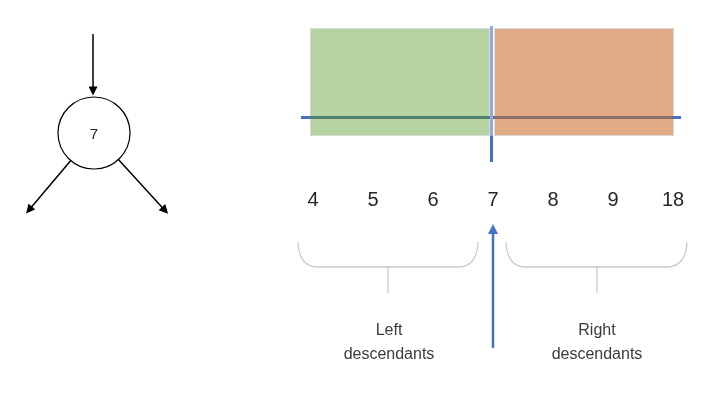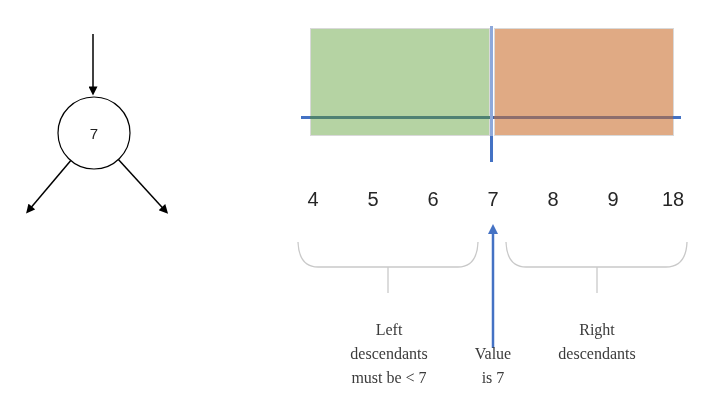--- a/index.html
+++ b/index.html
@@ -56,21 +56,20 @@
     color: #262626;
   }
 
   
   .caption {
     position: absolute;
     text-align: center;
     font-size: 16px;
     line-height: 24px;
     color: #3b3b3b;
-    font-family: Liberation Serif, serif;
   }
   #left-caption  { left: 324px; top: 318px; width: 130px; }
   #pivot-caption { left: 453px; top: 342px; width:  80px; }
   #right-caption { left: 532px; top: 318px; width: 130px; text-align: center; }
 
   #overlay-svg {
     position: absolute;
     left: 0; top: 0;
     width: 703px;
     height: 418px;
@@ -127,26 +126,21 @@
       <path d="M 506 242 Q 507 267 526 267 L 666 267 Q 686 267 687 242"></path>
       <line x1="597" y1="267" x2="597" y2="293"></line>
     </g>
 
     <line x1="493" y1="348" x2="493" y2="229" stroke="#4472c4" stroke-width="2.5" marker-end="url(#arrow-blue)"></line>
   </svg>
 
   <div class="caption" id="left-caption">
     <div>Left</div>
     <div>descendants</div>
-    <div>must be &lt; 7</div>
   </div>
 
-  <div class="caption" id="pivot-caption">
-    <div>Value</div>
-    <div>is 7</div>
-  </div>
 
   <div class="caption" id="right-caption">
     <div>Right</div>
     <div>descendants</div>
   </div>
 
 </div>
 
 </body></html>

